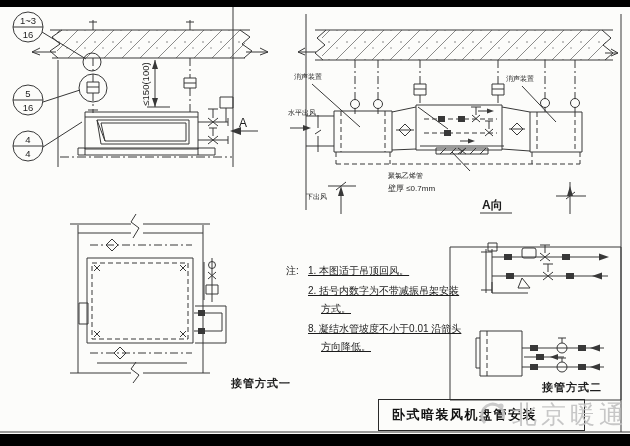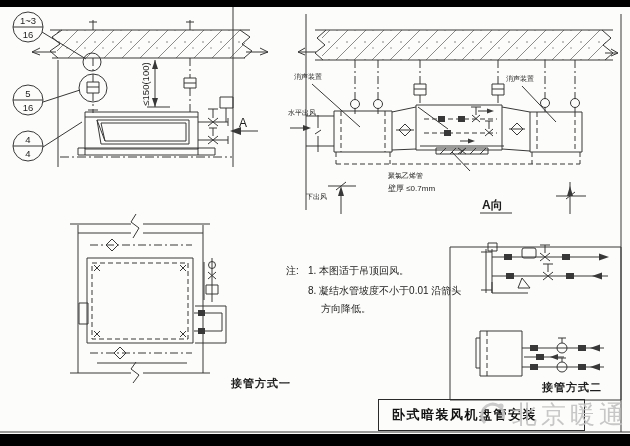--- a/index.html
+++ b/index.html
@@ -17,21 +17,21 @@
   .t-dim{font-size:9.5px;text-anchor:middle;}
   .t-sec{font-size:12px;}
   .t-lbl{font-size:7px;}
   .t-lbl2{font-size:8px;}
   .t-view{font-size:12px;font-weight:bold;}
   .t-cap{font-size:11px;font-weight:bold;letter-spacing:1px;}
   .notes{position:absolute;left:286px;top:262px;width:178px;display:flex;gap:4px;
          font-size:10px;line-height:18px;color:#1c1c1c;}
   .notes-prefix{flex:0 0 18px;}
   .notes-items{flex:1;}
-  .note-item{text-indent:-13px;padding-left:13px;margin-bottom:2px;}
+  .note-item{text-indent:-13px;padding-left:13px;margin-bottom:2px;text-decoration:underline;}
   .title-box{position:absolute;left:378px;top:399px;width:207px;height:32px;
              border:1.6px solid #2a2a2a;box-sizing:border-box;display:flex;align-items:center;
              padding-left:13px;font-size:13px;font-weight:bold;letter-spacing:1.5px;color:#111;}
   .watermark{position:absolute;left:477px;top:397px;display:flex;align-items:center;gap:1px;
              pointer-events:none;opacity:.92;}
   .wm-text{font-size:25px;color:#c3c3c3;letter-spacing:4px;font-weight:500;white-space:nowrap;}
 </style>
 </head>
 <body>
 
@@ -298,20 +298,21 @@
       <text class="t-cap" x="542" y="391">接管方式二</text>
     </g>
 
     <path class="stroke" d="M0,432 H630"></path>
   </svg>
 
   <div class="notes">
     <span class="notes-prefix">注:</span>
     <div class="notes-items">
       <div class="note-item">1. 本图适于吊顶回风。</div>
+      <div class="note-item">2. 括号内数字为不带减振吊架安装方式。</div>
       <div class="note-item">8. 凝结水管坡度不小于0.01 沿箭头方向降低。</div>
     </div>
   </div>
 
   <div class="title-box">
     <span>卧式暗装风机盘管安装</span>
   </div>
 
   <div class="watermark">
     <svg width="34" height="34" viewBox="0 0 34 34">

